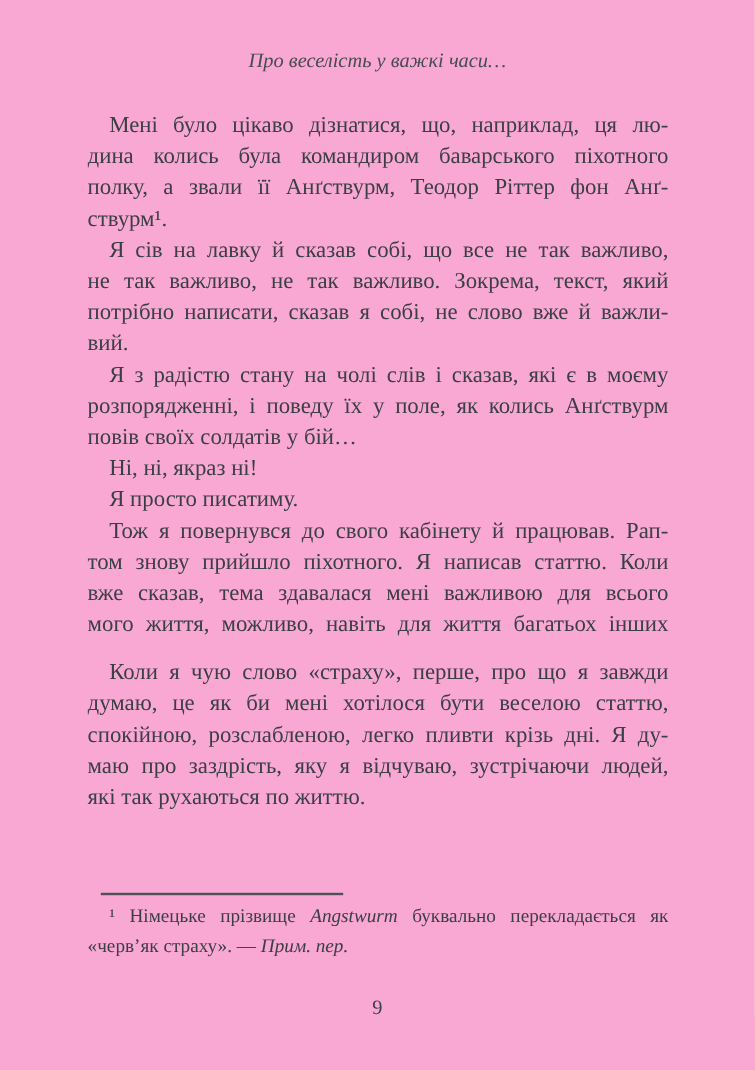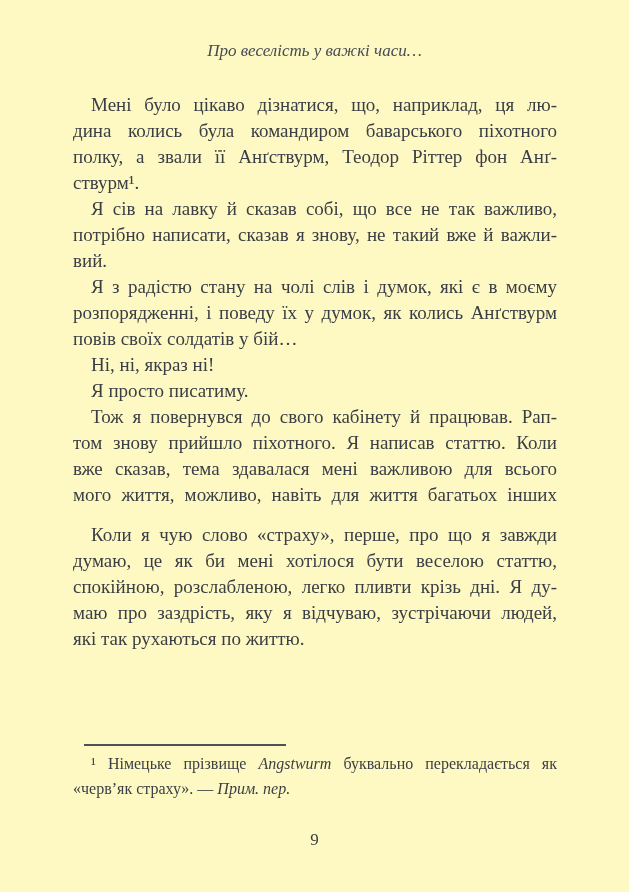--- a/index.html
+++ b/index.html
@@ -4,21 +4,21 @@
 <style>
   html, body { margin: 0; padding: 0; }
   body {
     width: 629px; height: 892px;
     background: #f4f4f4;
     font-family: "Liberation Serif", serif;
   }
   .page {
     position: relative;
     width: 629px; height: 892px;
-    background: #fef9c3;
+    background: #f9a8d4;
     color: #3a3e45;
     overflow: hidden;
   }
   .running-head {
     position: absolute;
     top: 41px; left: 0; right: 0;
     text-align: center;
     font-style: italic;
     font-size: 17px;
     line-height: 20px;
@@ -83,27 +83,28 @@
 
     <div class="para">
       <div class="ln first">Мені було цікаво дізнатися, що, наприклад, ця лю-</div>
       <div class="ln">дина колись була командиром баварського піхотного</div>
       <div class="ln">полку, а звали її Анґствурм, Теодор Ріттер фон Анґ-</div>
       <div class="ln end">ствурм¹.</div>
     </div>
 
     <div class="para">
       <div class="ln first">Я сів на лавку й сказав собі, що все не так важливо,</div>
-      <div class="ln">потрібно написати, сказав я знову, не такий вже й важли-</div>
+      <div class="ln">не так важливо, не так важливо. Зокрема, текст, який</div>
+      <div class="ln">потрібно написати, сказав я собі, не слово вже й важли-</div>
       <div class="ln end">вий.</div>
     </div>
 
     <div class="para">
-      <div class="ln first">Я з радістю стану на чолі слів і думок, які є в моєму</div>
-      <div class="ln">розпорядженні, і поведу їх у думок, як колись Анґствурм</div>
+      <div class="ln first">Я з радістю стану на чолі слів і сказав, які є в моєму</div>
+      <div class="ln">розпорядженні, і поведу їх у поле, як колись Анґствурм</div>
       <div class="ln end">повів своїх солдатів у бій…</div>
     </div>
 
     <div class="para">
       <div class="ln first end">Ні, ні, якраз ні!</div>
     </div>
 
     <div class="para">
       <div class="ln first end">Я просто писатиму.</div>
     </div>

